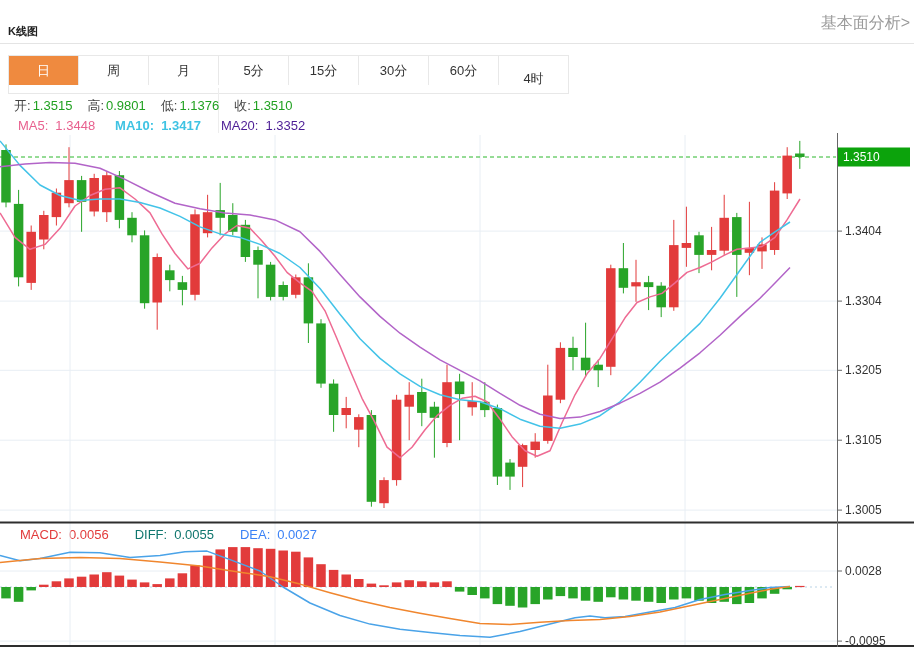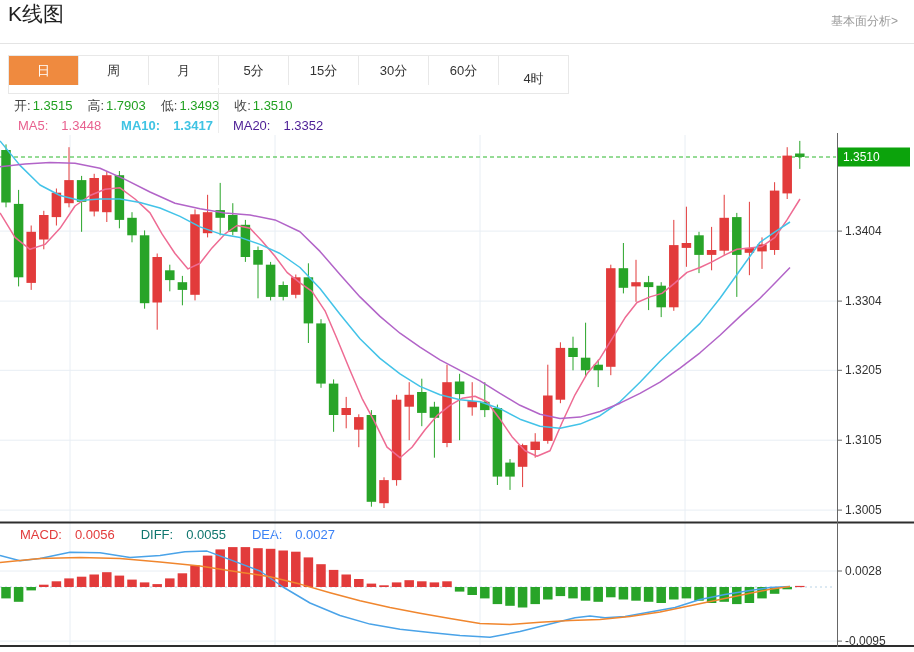--- a/index.html
+++ b/index.html
@@ -1,36 +1,36 @@
 <!DOCTYPE html>
 <html><head>
 <meta charset="utf-8">
 <style>
   html,body{margin:0;padding:0;}
   body{width:914px;height:652px;position:relative;background:#fff;
        font-family:"Liberation Sans","DejaVu Sans",sans-serif;overflow:hidden;}
-  .page-title{position:absolute;left:8px;top:0;font-size:21px;font-weight:normal;color:#1f1f1f;}
-  .fa-link{position:absolute;right:16px;top:13px;font-size:12px;color:#9a9a9a;text-decoration:none;cursor:pointer;}
+  .page-title{position:absolute;left:8px;top:24px;font-size:11px;font-weight:bold;color:#1f1f1f;}
+  .fa-link{position:absolute;right:4px;top:13px;font-size:16px;color:#9a9a9a;text-decoration:none;cursor:pointer;}
   .title-divider{position:absolute;left:0;top:43px;width:914px;height:1px;background:#e4e4e4;}
   .tabbar{position:absolute;left:8px;top:55px;display:flex;border:1px solid #e8e8e8;background:#fff;}
   .tab{width:69px;height:29px;line-height:29px;text-align:center;font-size:13px;color:#333;
        border-right:1px solid #e8e8e8;cursor:pointer;user-select:none;}
   .tab:last-child{border-right:none;margin-top:8px;}
   .tab.active{background:#ef8a3f;color:#fff;}
   .sub-vline{position:absolute;left:218px;top:88px;width:1px;height:45px;background:#ededed;}
   .row{position:absolute;display:flex;font-size:13px;white-space:nowrap;}
   .quote-row{left:14px;top:97px;gap:15px;align-items:flex-end;}
   .ma-row{left:18px;top:118px;gap:20px;}
   .macd-row{left:20px;top:527px;gap:26px;}
   .pair > span{display:inline-block;}
   .q-lbl{color:#454545;margin-right:2px;}
   .q-val{color:#21a121;}
   .c-ma5{color:#e8618f;} .c-ma10{color:#3fc3e3;font-weight:bold;} .c-ma20{color:#4c1d95;}
   .c-macd{color:#e23b3b;} .c-diff{color:#0f766e;} .c-dea{color:#3b82f6;}
-  .pair .v{margin-left:13px;}
+  .pair .v{margin-left:7px;}
   #chart{position:absolute;left:0;top:133px;}
 </style>
 </head>
 <body>
 
 <div class="page-title">K线图</div>
 <a class="fa-link">基本面分析&gt;</a>
 <div class="title-divider"></div>
 
 <nav class="tabbar" id="tabbar">
@@ -40,22 +40,22 @@
     <div class="tab">5分</div>
     <div class="tab">15分</div>
     <div class="tab">30分</div>
     <div class="tab">60分</div>
     <div class="tab">4时</div>
   </nav>
 <div class="sub-vline"></div>
 
 <div class="row quote-row">
   <span class="pair"><span class="q-lbl">开:</span><span class="q-val">1.3515</span></span>
-  <span class="pair"><span class="q-lbl">高:</span><span class="q-val">1.7903</span></span>
-  <span class="pair"><span class="q-lbl">低:</span><span class="q-val">1.3493</span></span>
+  <span class="pair"><span class="q-lbl">高:</span><span class="q-val">0.9801</span></span>
+  <span class="pair"><span class="q-lbl">低:</span><span class="q-val">1.1376</span></span>
   <span class="pair"><span class="q-lbl">收:</span><span class="q-val">1.3510</span></span>
 </div>
 
 <div class="row ma-row">
   <span class="pair c-ma5"><span>MA5:</span><span class="v">1.3448</span></span>
   <span class="pair c-ma10"><span>MA10:</span><span class="v">1.3417</span></span>
   <span class="pair c-ma20"><span>MA20:</span><span class="v">1.3352</span></span>
 </div>
 
 <div class="row macd-row">

